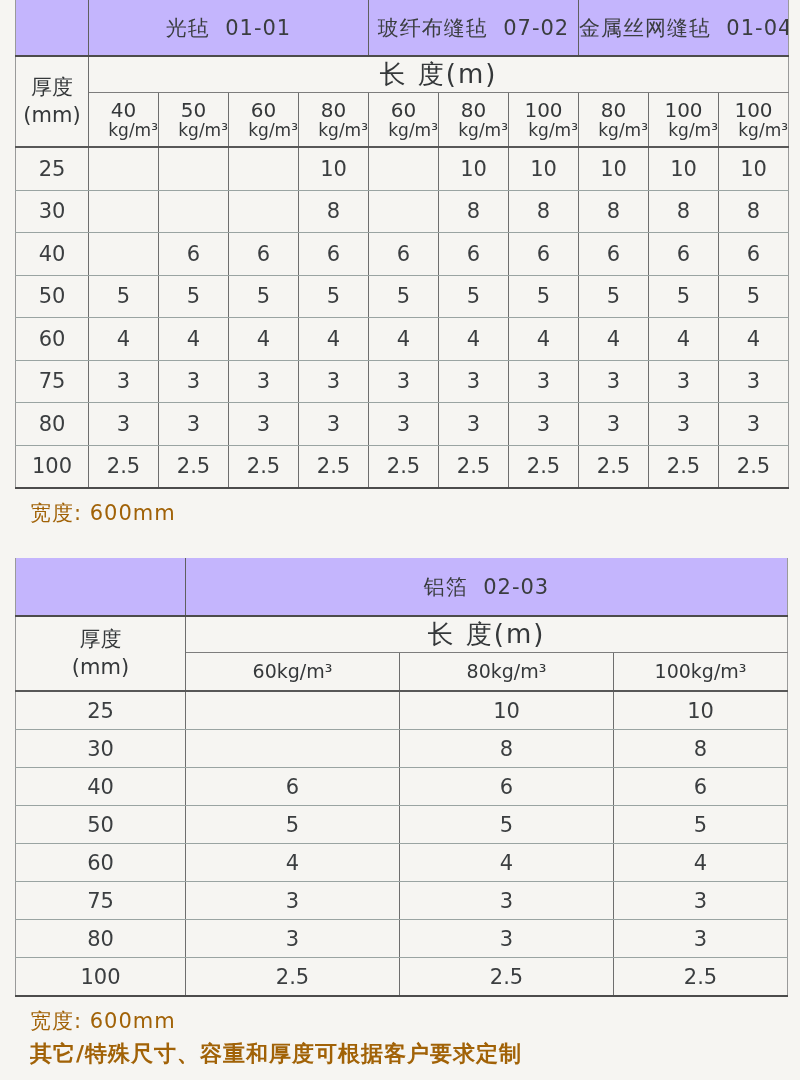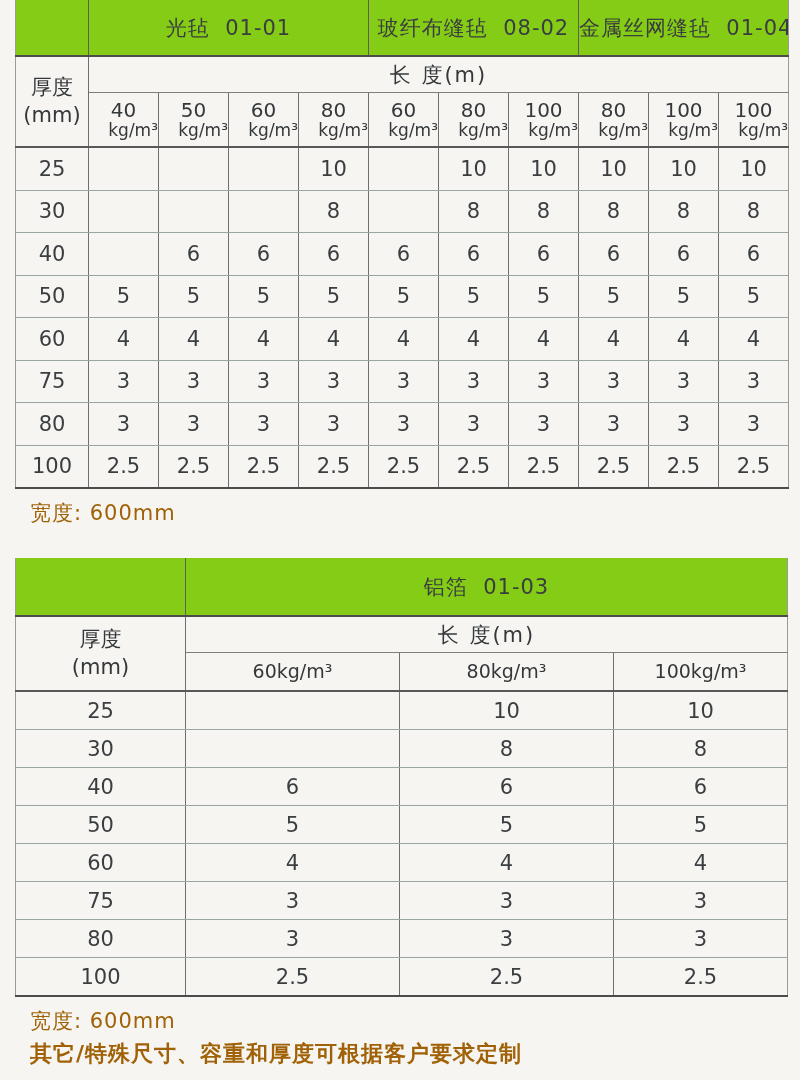--- a/index.html
+++ b/index.html
@@ -17,21 +17,21 @@
     table-layout: fixed;
   }
   table.tbl td {
     text-align: center;
     vertical-align: middle;
     padding: 0;
     overflow: hidden;
   }
   
   tr.band td {
-    background: #84cc16;
+    background: #c4b5fd;
     height: 55px;
     font-size: 21px;
     letter-spacing: 1px;
     white-space: pre;
     border-bottom: 2px solid #4c4c4c;
     border-left: 1px solid #5f5f5f;
     border-right: 1px solid #5f5f5f;
     border-top: none;
     color: #3a3d3f;
   }
@@ -43,21 +43,21 @@
     font-size: 21px;
     line-height: 1.3;
     border-left: 1px solid #9a9a9a;
     border-right: 1px solid #6e6e6e;
     border-bottom: 2px solid #585858;
     background: transparent;
   }
   
   td.length-cell {
     height: 35px;
-    font-size: 21px;
+    font-size: 26px;
     letter-spacing: 2px;
     white-space: pre;
     border-bottom: 1px solid #7d7d7d;
     border-right: 1px solid #9a9a9a;
   }
   
   tr.density-row td {
     height: 53px;
     font-size: 20px;
     line-height: 1.1;
@@ -109,21 +109,21 @@
       <col style="width:70px">
       <col style="width:70px">
     <col style="width:70px">
       <col style="width:70px">
       <col style="width:70px">
   </colgroup>
   <tbody>
     <tr class="band">
       <td></td>
       <td colspan="4">光毡  01-01</td>
-      <td colspan="3">玻纤布缝毡  08-02</td>
+      <td colspan="3">玻纤布缝毡  07-02</td>
       <td colspan="3">金属丝网缝毡  01-04</td>
     </tr>
     <tr>
       <td rowspan="2" class="thickness-head">
         <div>厚度</div>
         <div>(mm)</div>
       </td>
       <td colspan="10" class="length-cell">长 度(m)</td>
     </tr>
     <tr class="density-row">
@@ -282,21 +282,21 @@
 <table class="tbl" id="table2" style="left:15px; top:558px; width:772px;">
   <colgroup>
     <col style="width:170px">
       <col style="width:214px">
       <col style="width:214px">
       <col style="width:174px">
   </colgroup>
   <tbody>
     <tr class="band">
       <td></td>
-      <td colspan="3">铝箔  01-03</td>
+      <td colspan="3">铝箔  02-03</td>
     </tr>
     <tr>
       <td rowspan="2" class="thickness-head">
         <div>厚度</div>
         <div>(mm)</div>
       </td>
       <td colspan="3" class="length-cell">长 度(m)</td>
     </tr>
     <tr class="density-row">
       <td>60kg/m³</td>

